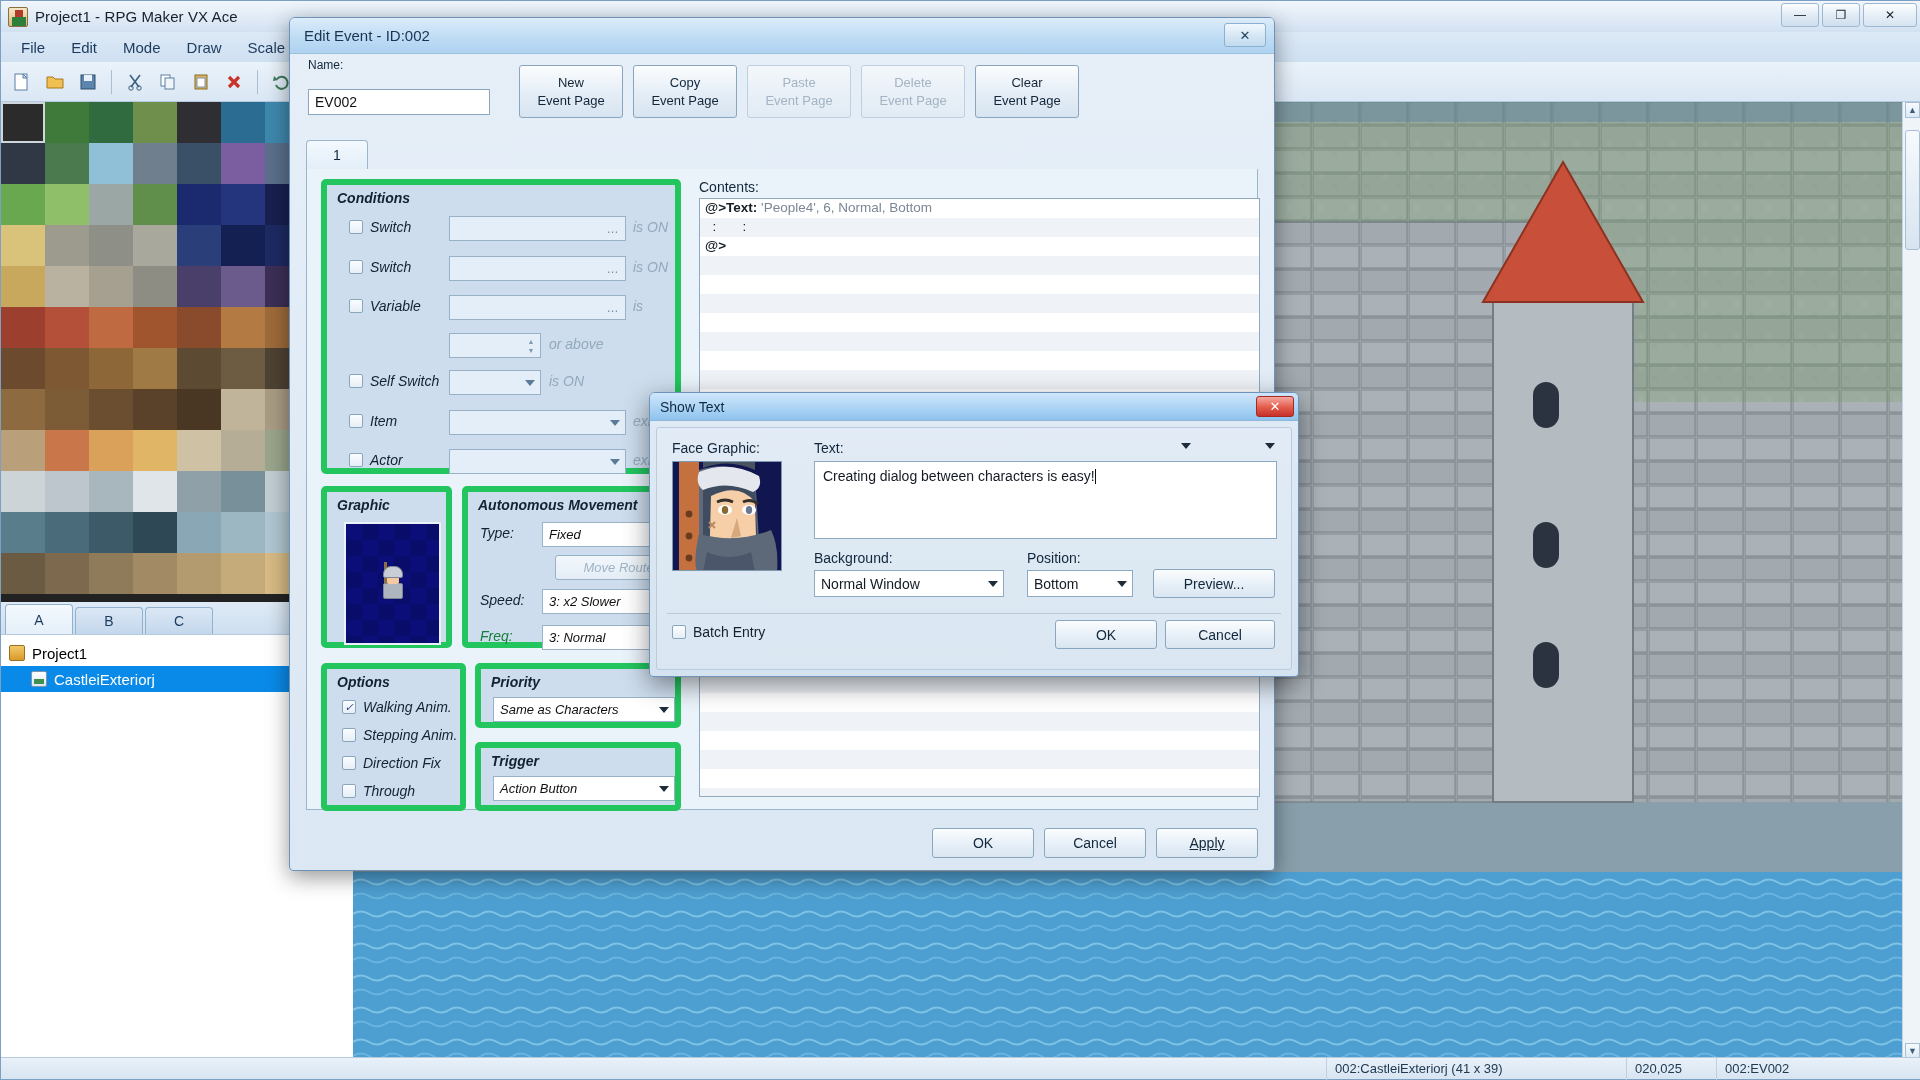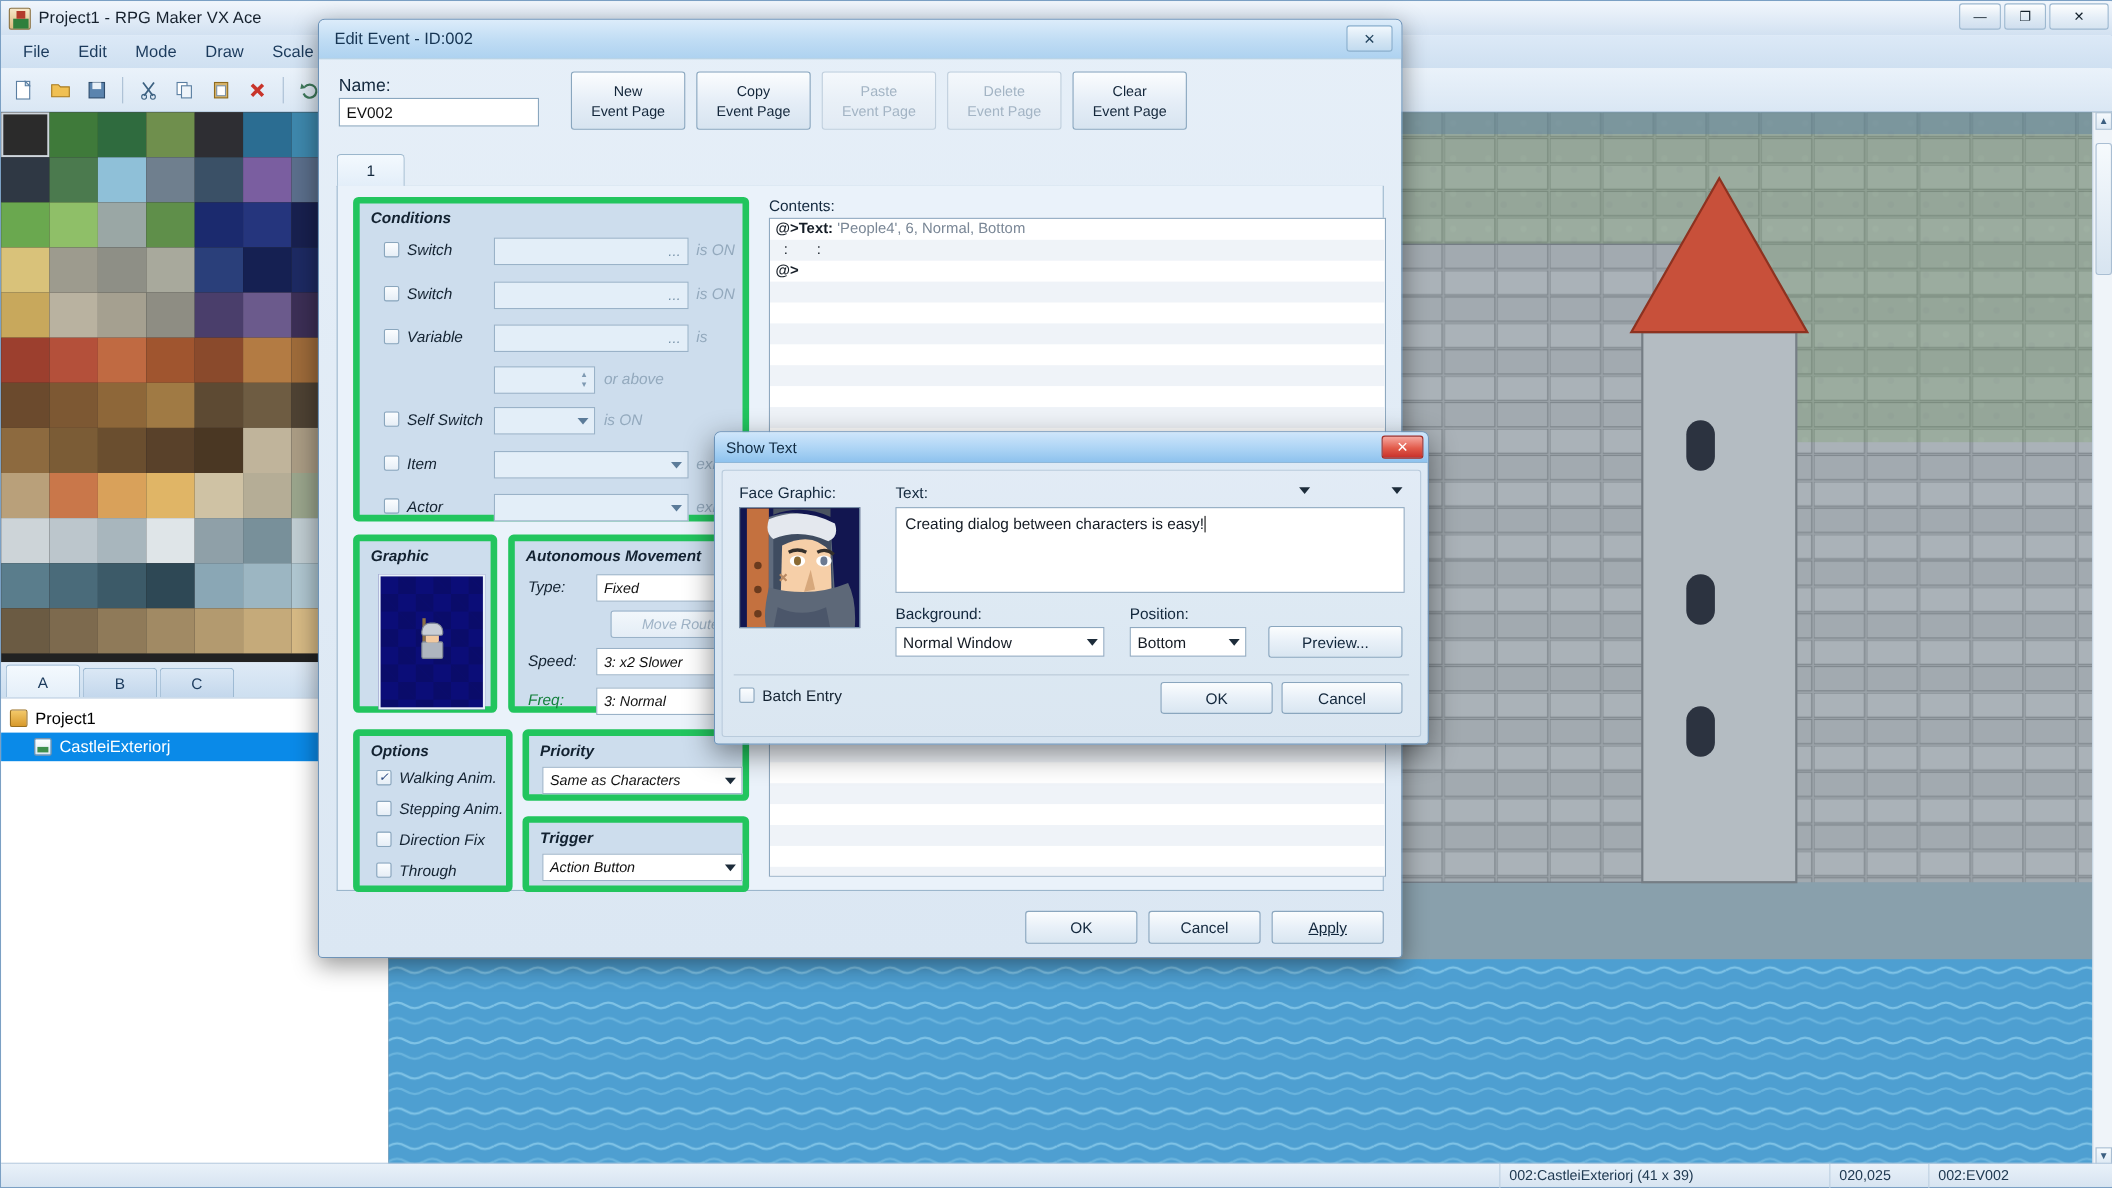--- a/index.html
+++ b/index.html
@@ -155,21 +155,21 @@
     border-bottom: 1px solid #9dc0da;
   }
   .dlg-close-lite {
     position: absolute; right: 8px; top: 5px; width: 42px; height: 24px;
     background: linear-gradient(#f2f8fd,#d5e6f4 55%,#c2dbef);
     border: 1px solid #8cb0cd; border-radius: 3px;
     display: flex; align-items: center; justify-content: center;
     color: #24455f; font-size: 13px;
   }
 
-  .name-label { position: absolute; left: 18px; top: 52px; font-size: 16px; color: #12273c; }
+  .name-label { position: absolute; left: 18px; top: 40px; font-size: 12px; color: #12273c; }
   .name-input {
     position: absolute; left: 18px; top: 71px; width: 182px; height: 26px;
     background: #fff; border: 1px solid #8aa7bf;
     font-size: 14px; color: #111; padding: 3px 6px;
   }
   .page-btns { position: absolute; left: 229px; top: 47px; display: flex; gap: 10px; }
   .page-btn {
     width: 104px; height: 53px;
     border: 1px solid #89a6be; border-radius: 3px;
     background: linear-gradient(#fbfdfe,#e6eef7 50%,#d7e4f0);
@@ -571,21 +571,21 @@
       <div class="scroll-arrow" style="top:0">▲</div>
       <div class="scroll-thumb"></div>
       <div class="scroll-arrow" style="bottom:0">▼</div>
     </div>
   </div>
 
   <div class="statusbar">
     <div class="sb-spacer"></div>
     <div class="sb-cell" style="width:300px">002:CastleiExteriorj (41 x 39)</div>
     <div class="sb-cell" style="width:90px">020,025</div>
-    <div class="sb-cell" style="width:168px">002:EV002</div>
+    <div class="sb-cell" style="width:205px">002:EV002</div>
   </div>
 
   <div class="dlg-event">
     <div class="dlg-event-title">
       <span>Edit Event - ID:002</span>
     </div>
     <div class="dlg-close-lite">✕</div>
 
     <div class="name-label">Name:</div>
     <input class="name-input" value="EV002" style="">

